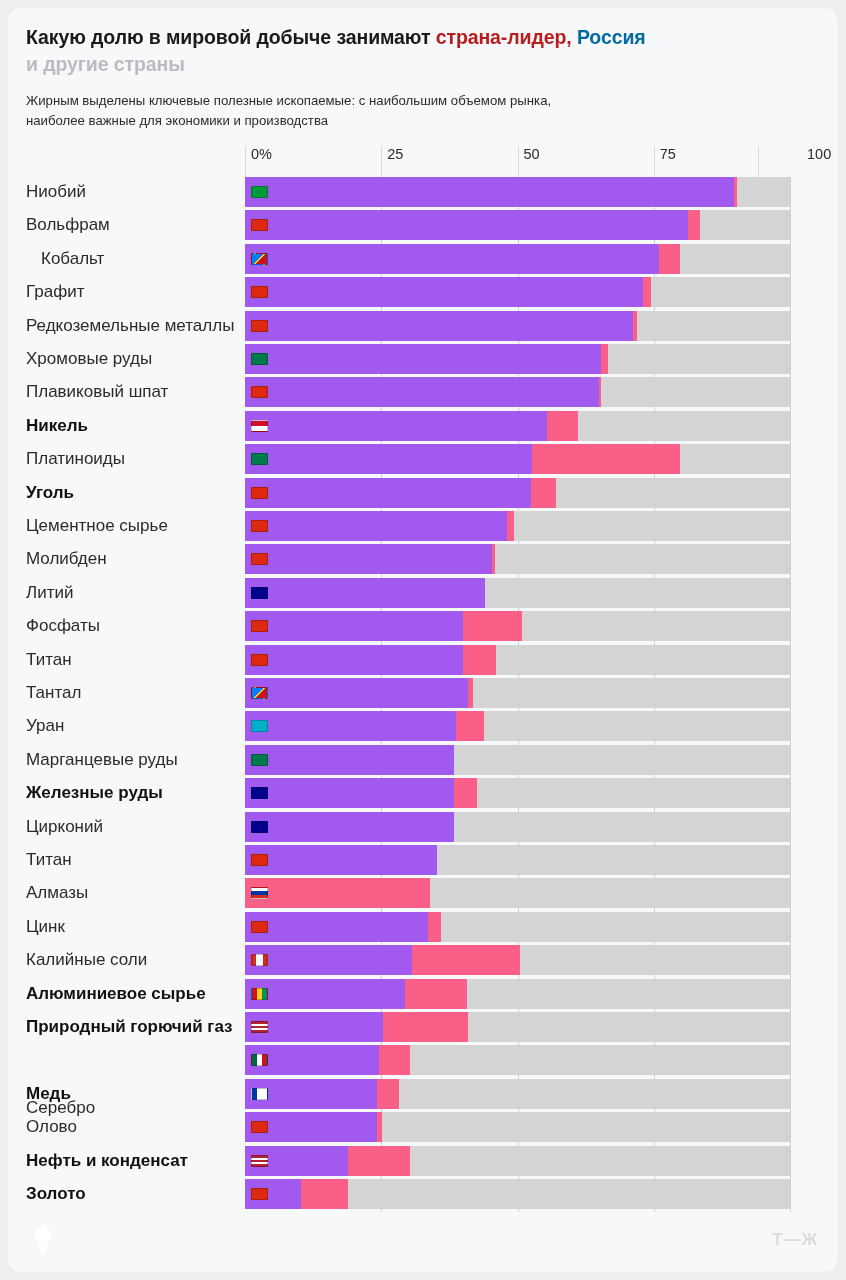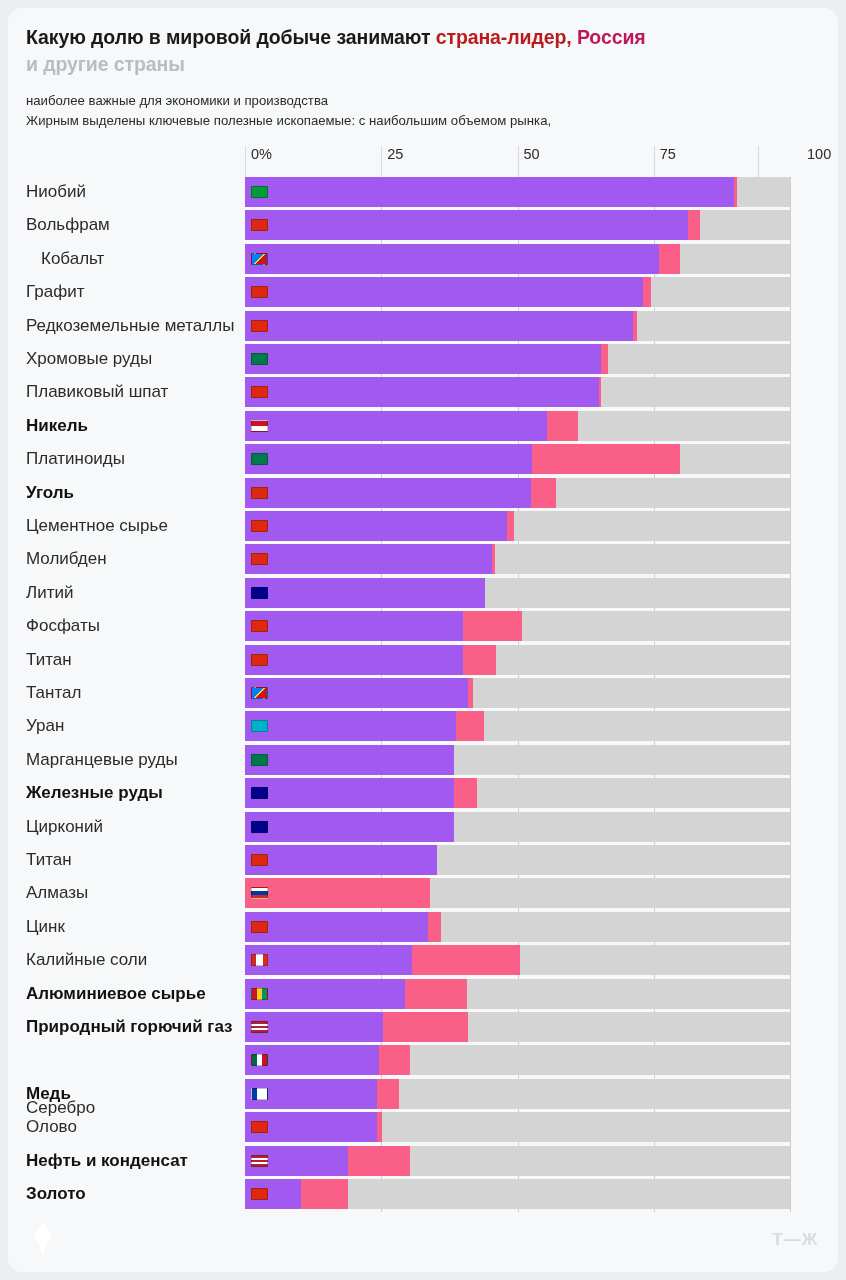--- a/index.html
+++ b/index.html
@@ -15,21 +15,21 @@
     background:#f7f8f9;
     border-radius:14px;
     overflow:hidden;
   }
   .title{
     position:absolute;left:18px;top:16px;width:790px;
     font-size:19.5px;font-weight:bold;line-height:27px;
     color:#1a1a1a;letter-spacing:-0.1px;
   }
   .title .lead{color:#b91c1c;margin-top:16px;}
-  .title .rus{color:#be185d;}
+  .title .rus{color:#0369a1;}
   .title .other{color:#b9bcc0;}
   .subtitle{
     position:absolute;left:18px;top:83px;width:790px;
     font-size:13.2px;line-height:20px;color:#2b2b2b;
   }
   .plot{
     position:absolute;
     left:237px;           
     top:169px;            
     width:545px;
@@ -79,22 +79,22 @@
   }
 </style>
 </head>
 <body>
 
 <div class="card">
 
   <div class="title"><span>Какую долю в мировой добыче занимают </span><span class="lead"></span><span class="lead">страна-лидер,</span><span class="rus"> Россия</span><br><span class="other">и другие страны</span></div>
 
   <div class="subtitle">
+    <div>Жирным выделены ключевые полезные ископаемые: с наибольшим объемом рынка,</div>
     <div>наиболее важные для экономики и производства</div>
-    <div>Жирным выделены ключевые полезные ископаемые: с наибольшим объемом рынка,</div>
   </div>
 
   <div class="axis" id="axis">
       <div class="tick" style="left: 0px;">0%</div>
       <div class="tick" style="left: 136.25px;">25</div>
       <div class="tick" style="left: 272.5px;">50</div>
       <div class="tick" style="left: 408.75px;">75</div>
       <div class="tick" style="left: 513px; padding-left: 48px;">100</div>
     </div>
   <div class="plot" id="plot">

